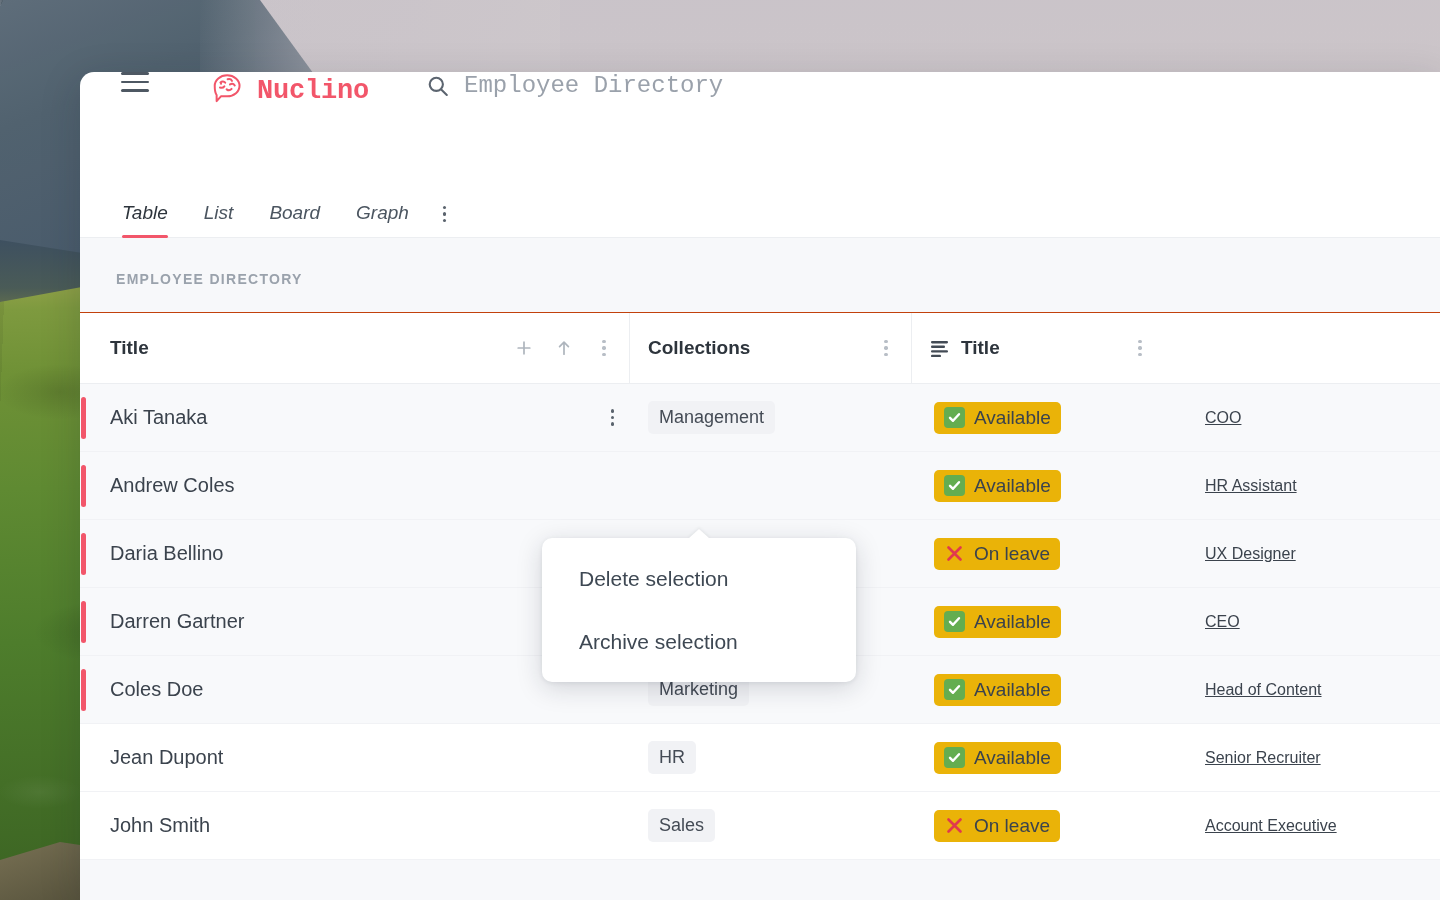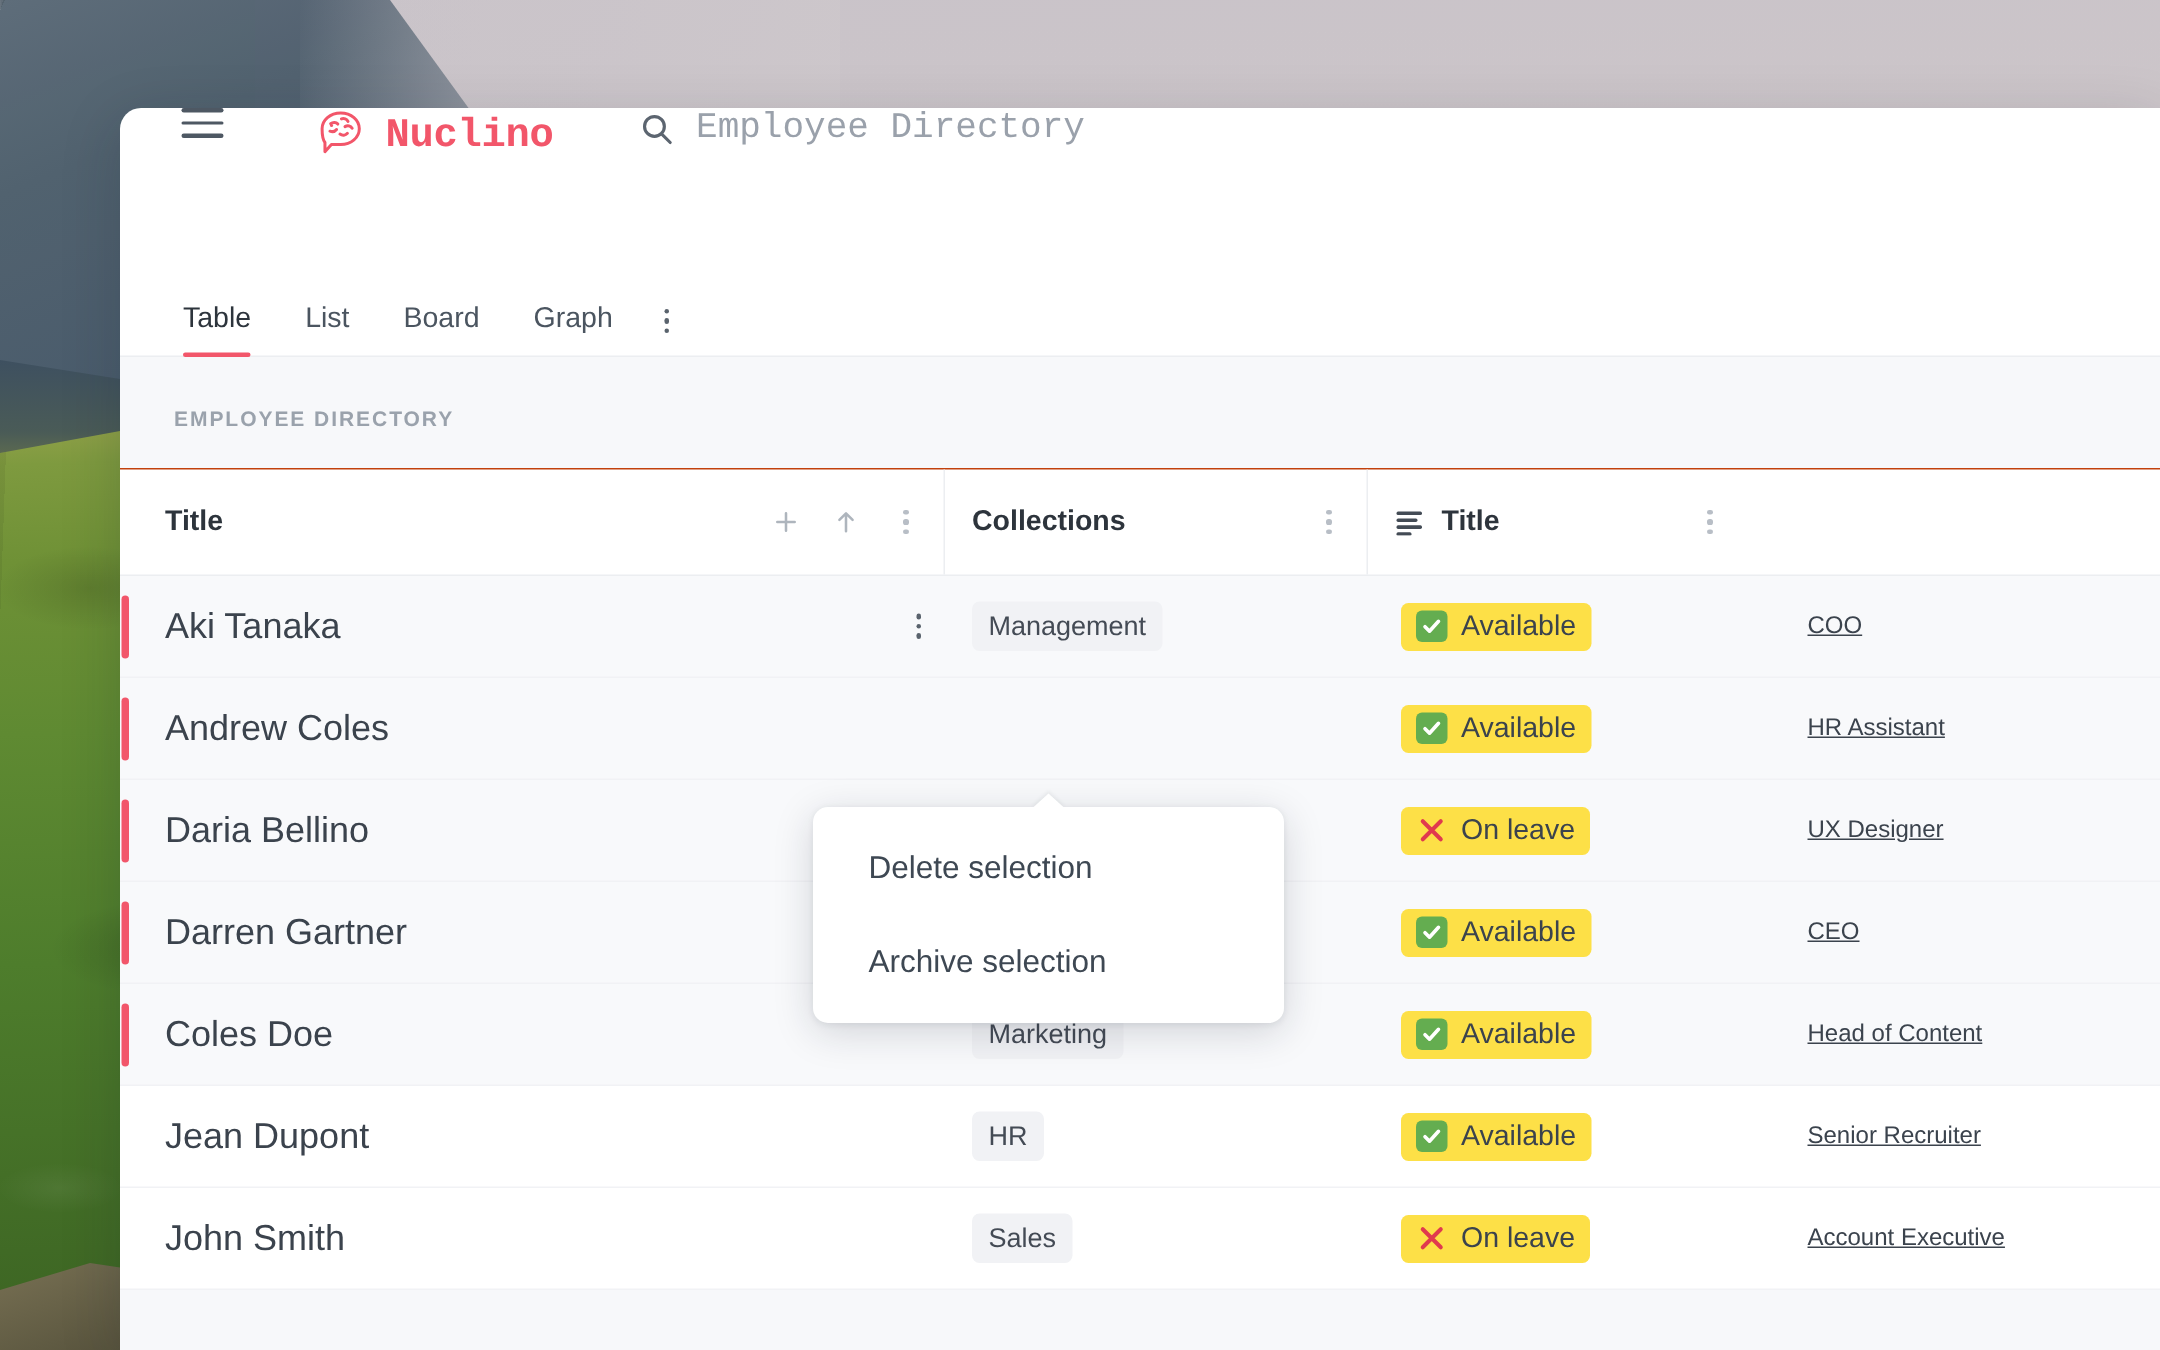--- a/index.html
+++ b/index.html
@@ -85,21 +85,21 @@
   .brand-name{ font-size:27px; font-weight:bold; color:#f2566a;
                letter-spacing:-.2px; margin-left:6px; }
 
   .searchbox{ display:flex; align-items:center; margin-left:58px; cursor:text; }
   .search-ic{ width:22px; height:22px; color:#5c6570; }
   .search-text{ margin-left:15px; font-size:24px; color:#9aa1ab; font-weight:400; }
 
   
   .tabs{ display:flex; align-items:flex-end; height:60px; padding-left:24px;
          border-bottom:1px solid #eceef1; }
-  .tab{ position:relative; font-size:19px; color:#4b5560; padding:0 18px 13px 18px; cursor:pointer; }
+  .tab{ position:relative; font-size:19px; color:#4b5560; padding:0 18px 13px 18px; cursor:pointer;font-style:italic; }
   .tab.active{ color:#2d343c; }
   .tab.active:after{ content:""; position:absolute; left:18px; right:18px; bottom:-1px;
                      height:3px; background:#f2566a; border-radius:2px; }
   .tab-more{ padding:0 16px 15px 16px; cursor:pointer; }
 
   
   .content{ background:#f7f8fa; height:662px; }
   .crumb{ padding:33px 0 0 36px; font-size:14px; letter-spacing:1.3px;
           color:#9aa2ac; font-weight:bold; }
 
@@ -121,27 +121,27 @@
   .col-title2  { width:253px; padding-left:18px; border-right:none; }
 
   .tbody{ background:#fff; }
   .tr{ display:flex; height:68px; border-bottom:1px solid #f1f2f5; position:relative; }
   .tr.selected{ background:#f8f9fb; }
   .tr.selected .sel-bar{
     content:""; position:absolute; left:1px; top:13px; width:5px; height:42px;
     background:#f2566a; border-radius:3px;
   }
   .td{ display:flex; align-items:center; height:100%; }
-  .cell-name{ font-size:24px; color:#3b434d; }
+  .cell-name{ font-size:20px; color:#3b434d; }
   .row-menu{ margin-left:auto; padding-right:16px; display:flex; align-items:center;
              cursor:pointer; }
 
   .tag{ background:#f1f2f5; border-radius:5px; padding:6px 11px;
         font-size:18px; color:#444b55; }
-  .badge{ background:#fde047; border-radius:5px; padding:5px 10px;
+  .badge{ background:#eab308; border-radius:5px; padding:5px 10px;
           display:flex; align-items:center; gap:9px; font-size:19px; color:#3b434d; }
   .role{ font-size:16px; color:#3b434d;text-decoration:underline; }
 
   
   .dots{ display:flex; flex-direction:column; gap:3px; align-items:center; }
   .dots i{ width:3.4px; height:3.4px; border-radius:50%; background:currentColor; display:block; }
   .dots.dark{ color:#5a636d; }
   .dots.light{ color:#b8bec6; }
 
   

